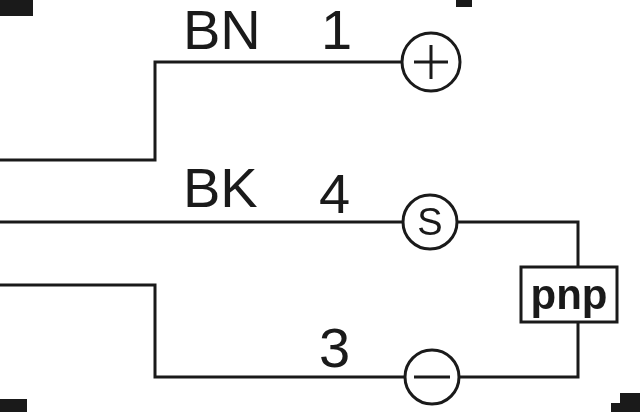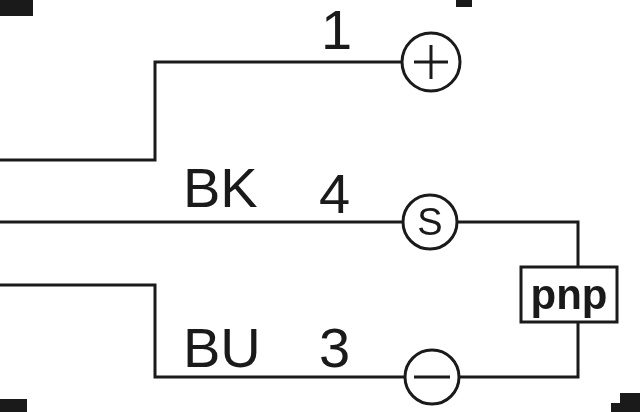--- a/index.html
+++ b/index.html
@@ -73,25 +73,25 @@
     </g>
 
     <g fill="var(--line)" stroke="none">
       <rect x="0" y="0" width="33" height="16"></rect>
       <rect x="456" y="0" width="16" height="7"></rect>
       <rect x="0" y="399" width="27" height="13"></rect>
       <polygon points="611,412 611,403 620,403 620,393 640,393 640,412"></polygon>
     </g>
   </svg>
 
+  <div class="lbl" style="left:183px; top:2px;">BN</div>
   <div class="lbl" style="left:321px; top:2px;">1</div>
 
   <div class="lbl" style="left:183px; top:160px;">BK</div>
   <div class="lbl" style="left:319px; top:166px;">4</div>
 
-  <div class="lbl" style="left:183px; top:320px;">BU</div>
   <div class="lbl" style="left:319px; top:320px;">3</div>
 
   <div class="terminal-letter">S</div>
 
   <div class="pnp-label">pnp</div>
 
 </div>
 
 </body></html>

